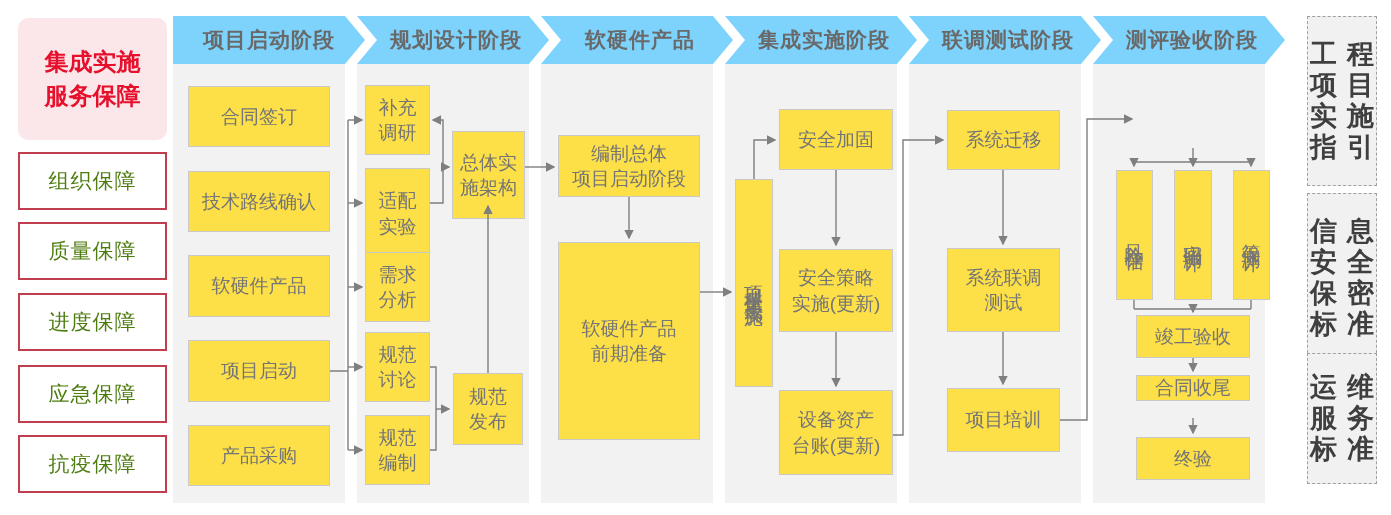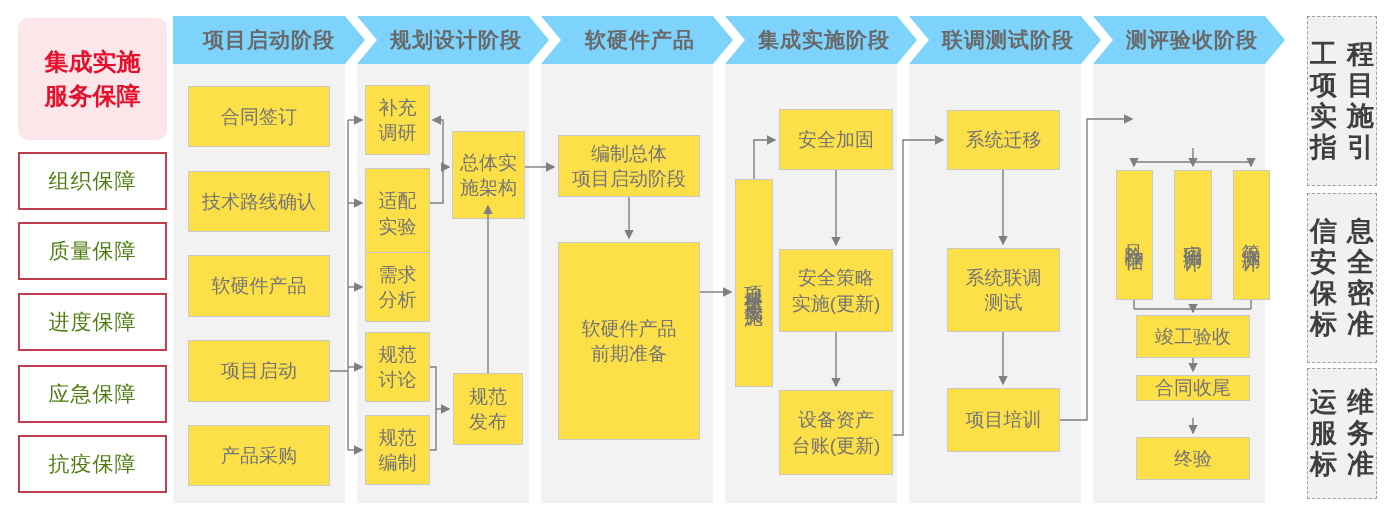--- a/index.html
+++ b/index.html
@@ -179,19 +179,19 @@
     <span>项目</span>
     <span>实施</span>
     <span>指引</span>
   </div>
   <div class="std-box" style="top:193px;height:170px">
     <span>信息</span>
     <span>安全</span>
     <span>保密</span>
     <span>标准</span>
   </div>
-  <div class="std-box" style="top:368px;height:131px">
+  <div class="std-box" style="top:353px;height:131px">
     <span>运维</span>
     <span>服务</span>
     <span>标准</span>
   </div>
 
 </div>
 
 </body></html>

